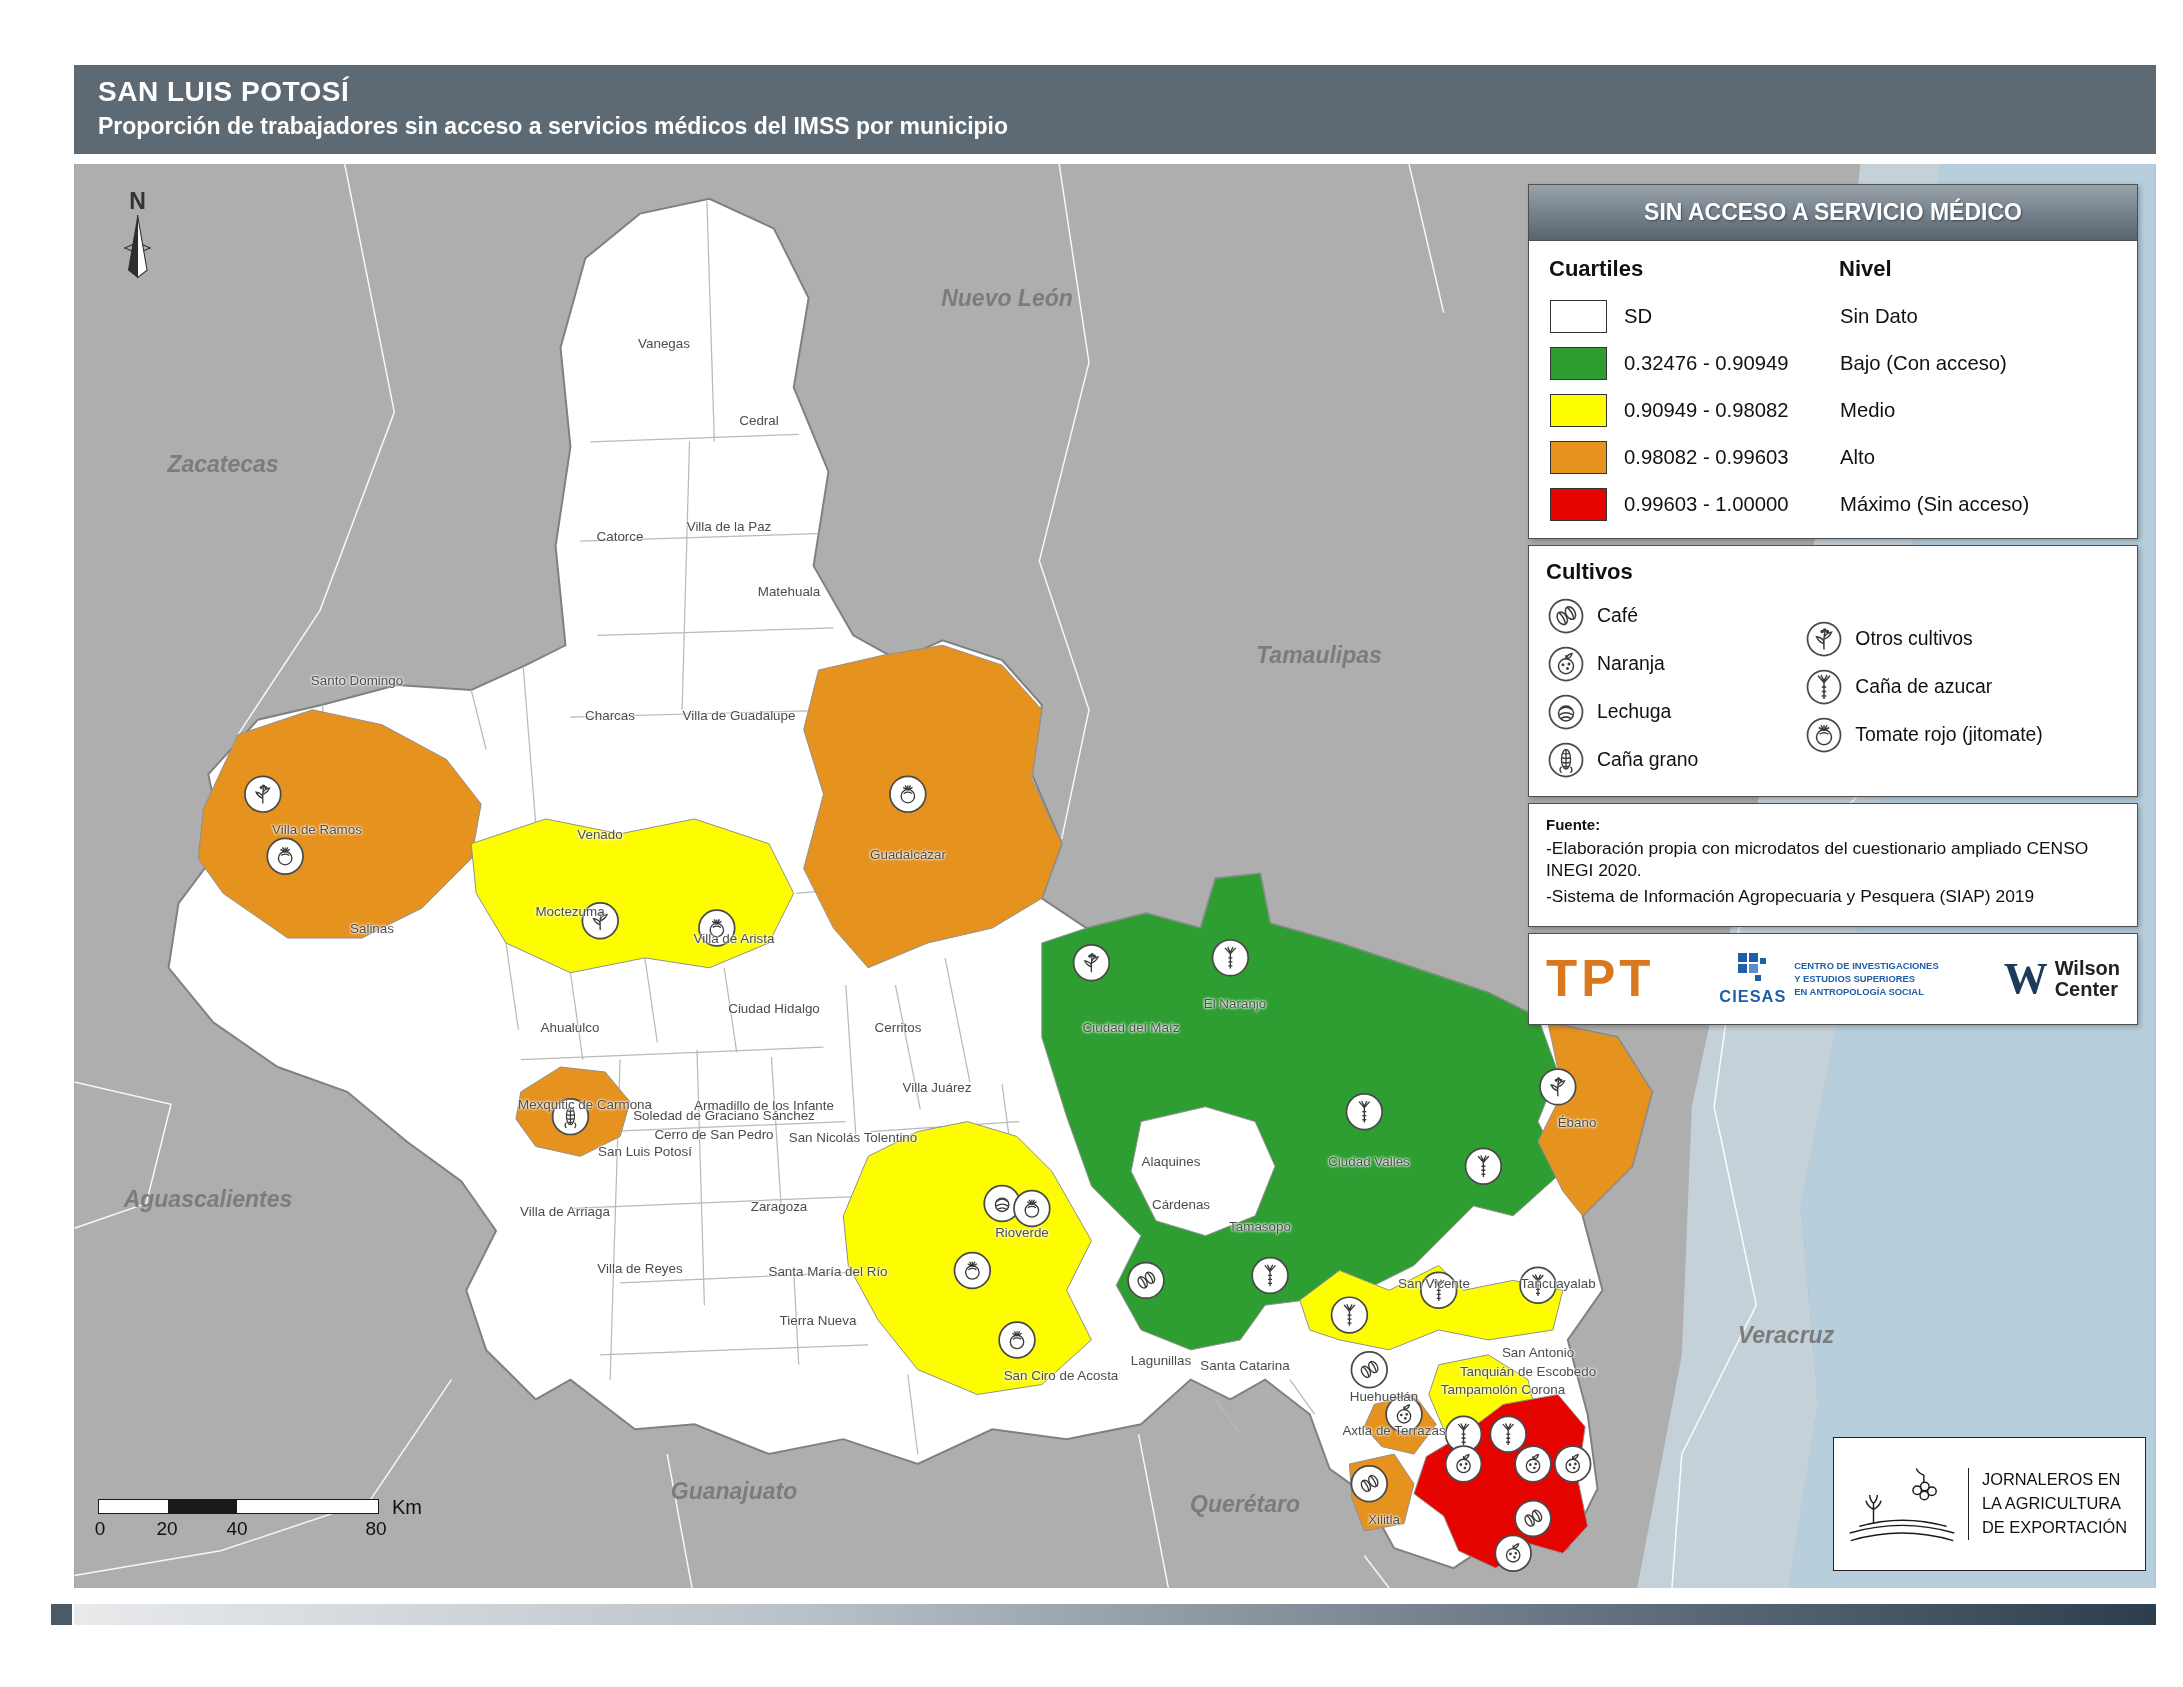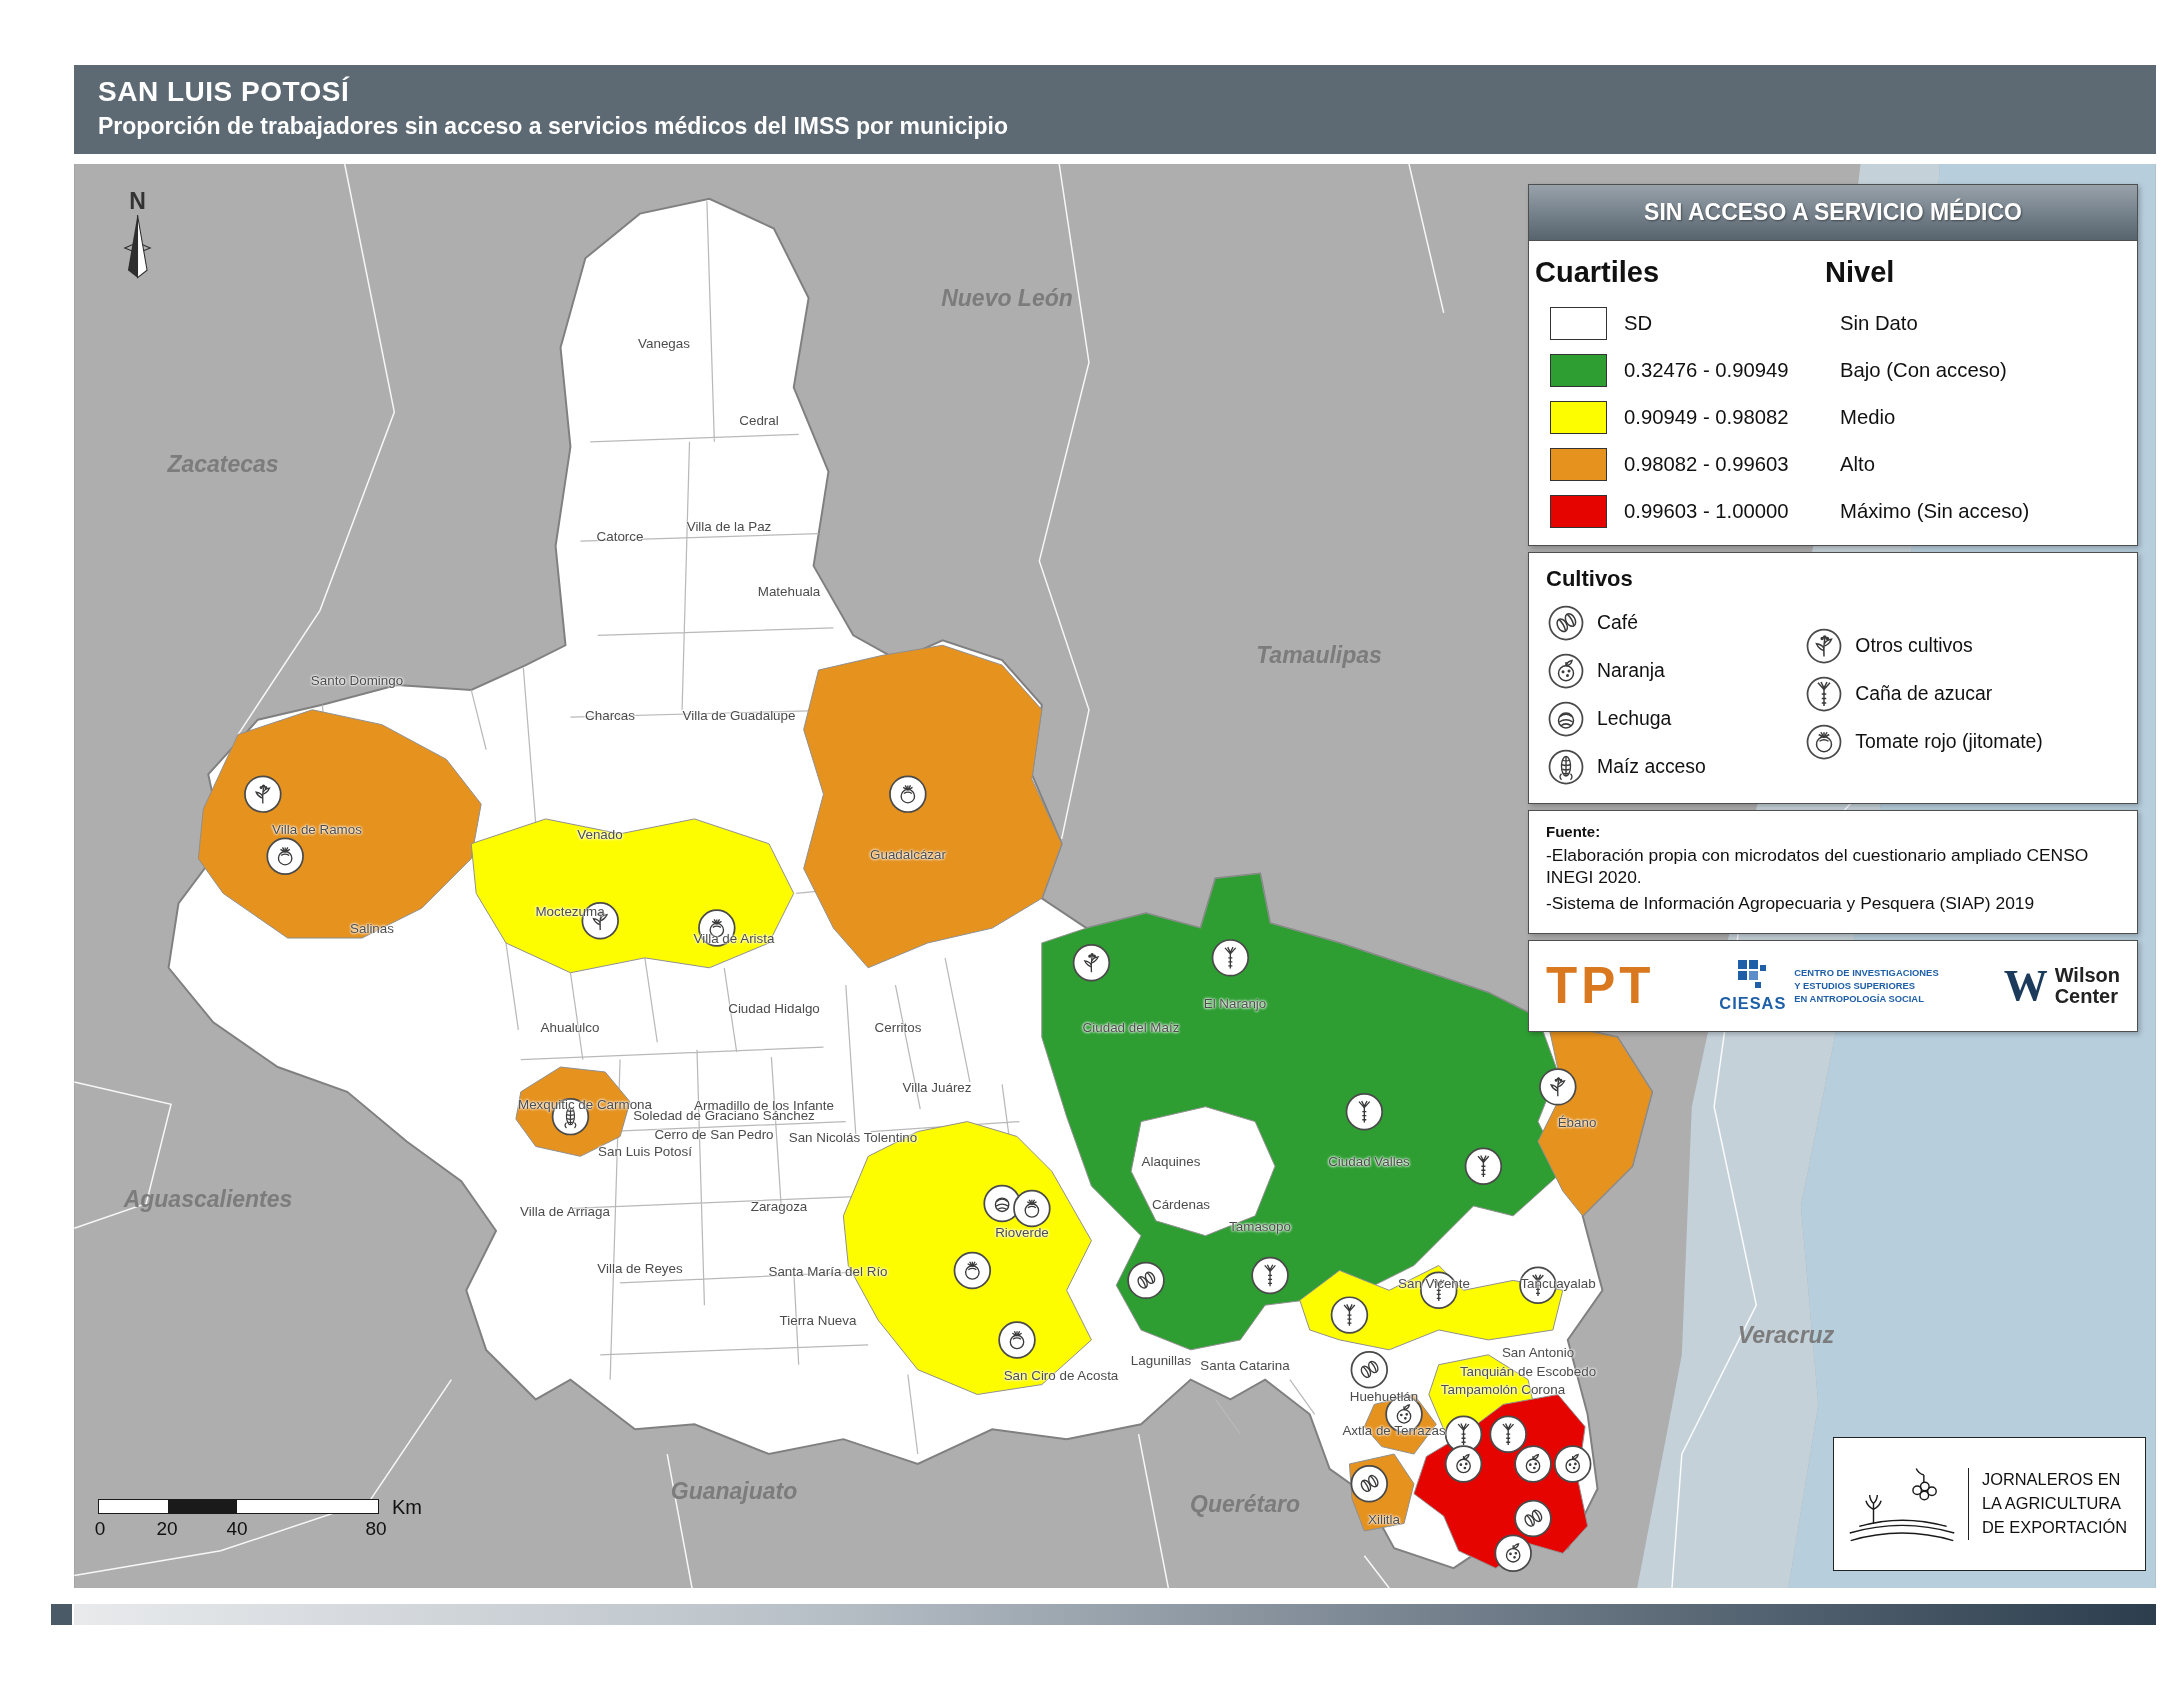--- a/index.html
+++ b/index.html
@@ -21,21 +21,21 @@
   .muni-label{position:absolute;transform:translate(-50%,-50%);font-size:13.4px;color:#4c4c4c;white-space:nowrap;
     text-shadow:0 0 3px #fff,0 0 3px #fff,0 0 1.5px #fff;}
 
   .marker-bg{fill:#ffffff;stroke:#4a4a4a;stroke-width:3.5px;}
 
   .legend-stack{position:absolute;left:1454px;top:20px;width:610px;display:flex;flex-direction:column;gap:6px;}
   .box{background:#fff;border:1.5px solid #4f4f4f;box-sizing:border-box;box-shadow:2px 2px 5px rgba(0,0,0,.25);}
   .legend header{background:linear-gradient(to bottom,#97a2ab,#57636d);border-bottom:1.5px solid #4f4f4f;color:#fff;
     text-align:center;padding:13px 5px;font-weight:bold;font-size:23px;line-height:1.25;
     text-shadow:1px 1px 2px rgba(0,0,0,.4);}
-  .cols{display:flex;padding:15px 6px 2px;font-weight:bold;font-size:29px;color:#111;}
+  .cols{display:flex;padding:15px 20px 2px;font-weight:bold;font-size:22px;color:#111;}
   .cols span:first-child{width:290px;}
   .lrows{padding:2px 21px 17px;}
   .lrow{display:flex;align-items:center;margin-top:14px;}
   .swatch{width:57px;height:33px;border:1.5px solid #333;box-sizing:border-box;margin-right:17px;flex:none;}
   .lrange{width:216px;font-size:20.3px;color:#111;}
   .llevel{font-size:20.3px;color:#111;}
 
   .cultivos{padding:13px 17px 16px;}
   .cultivos h3{margin:0 0 3px;font-size:22px;color:#111;}
   .cult-cols{display:flex;}
@@ -443,21 +443,21 @@
                   <circle cx="40" cy="40" r="33" class="marker-bg"></circle>
                   <use href="#icon-lechuga" x="10" y="10" width="60" height="60"></use>
                 </svg>
                 <span class="cult-label">Lechuga</span>
               </div>
               <div class="cult-item">
                 <svg class="cult-ic" viewBox="0 0 80 80">
                   <circle cx="40" cy="40" r="33" class="marker-bg"></circle>
                   <use href="#icon-maiz" x="10" y="10" width="60" height="60"></use>
                 </svg>
-                <span class="cult-label">Maíz acceso</span>
+                <span class="cult-label">Caña grano</span>
               </div>
             </div>
           <div id="cult-right">
               <div class="cult-item">
                 <svg class="cult-ic" viewBox="0 0 80 80">
                   <circle cx="40" cy="40" r="33" class="marker-bg"></circle>
                   <use href="#icon-otros" x="10" y="10" width="60" height="60"></use>
                 </svg>
                 <span class="cult-label">Otros cultivos</span>
               </div>

